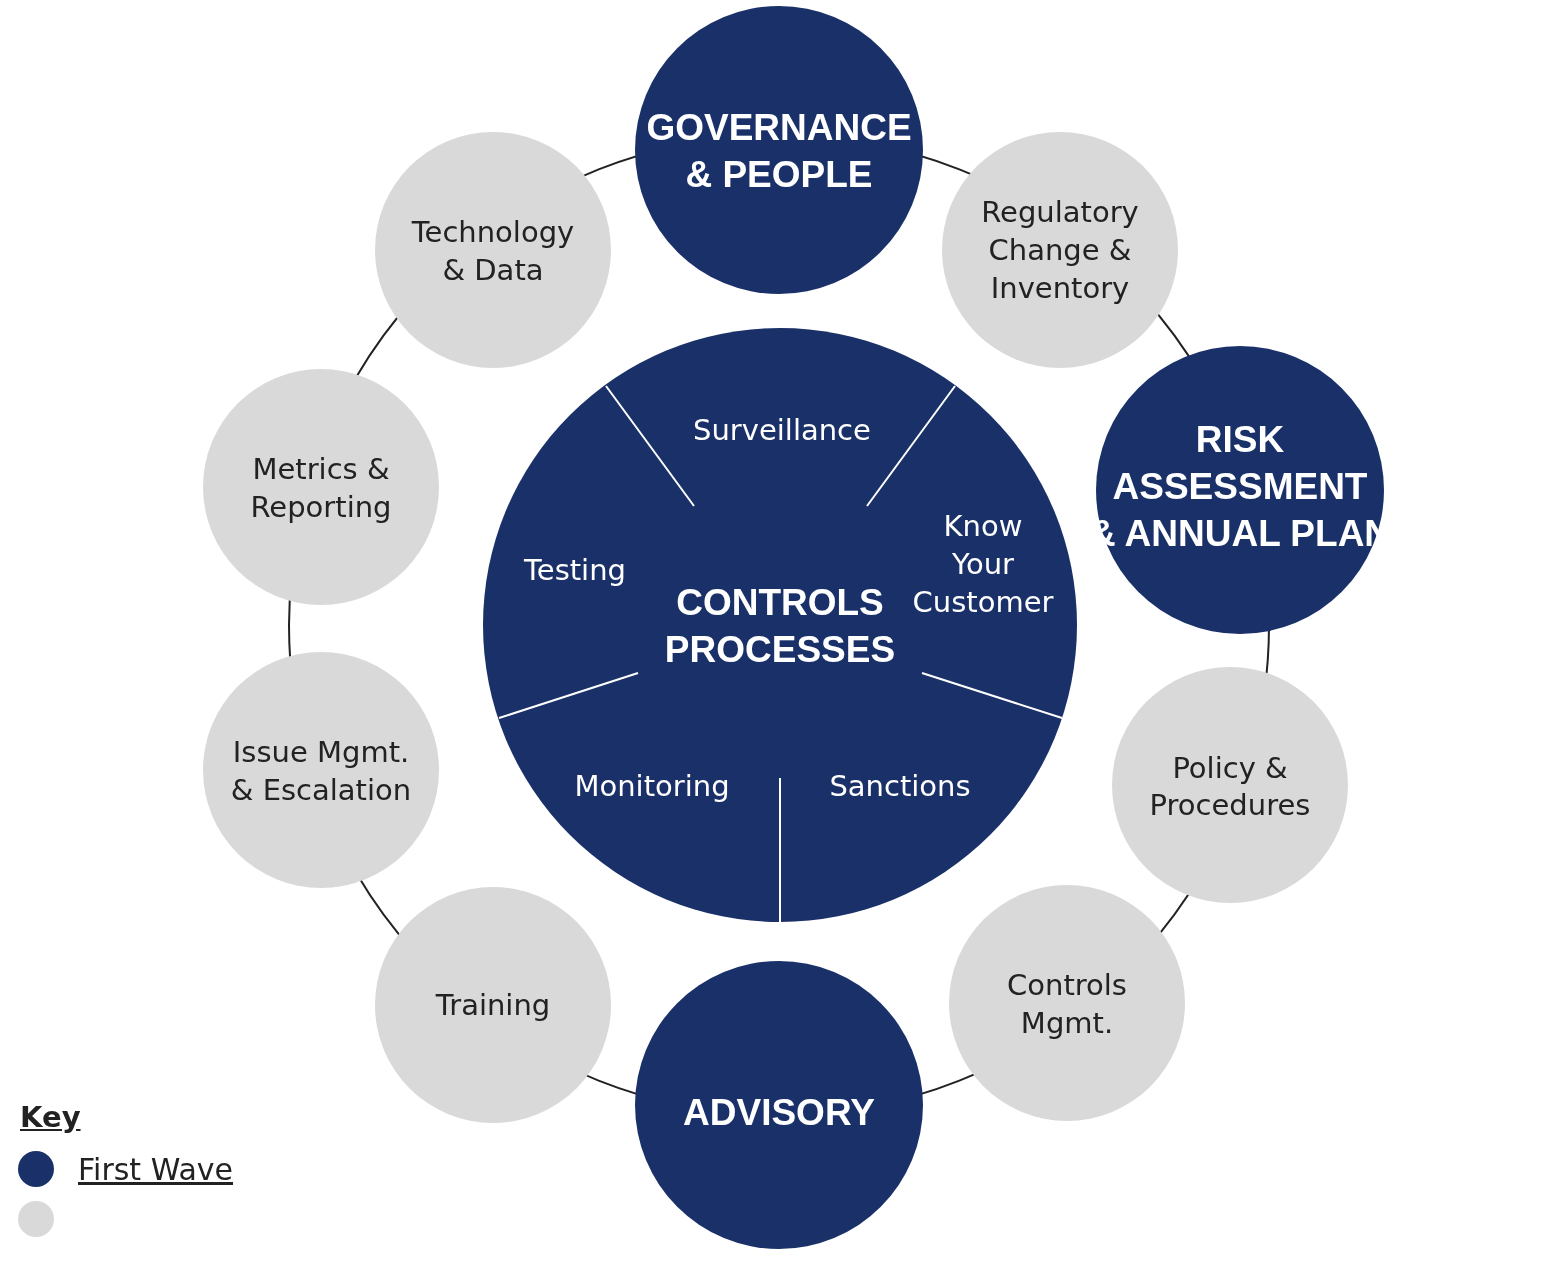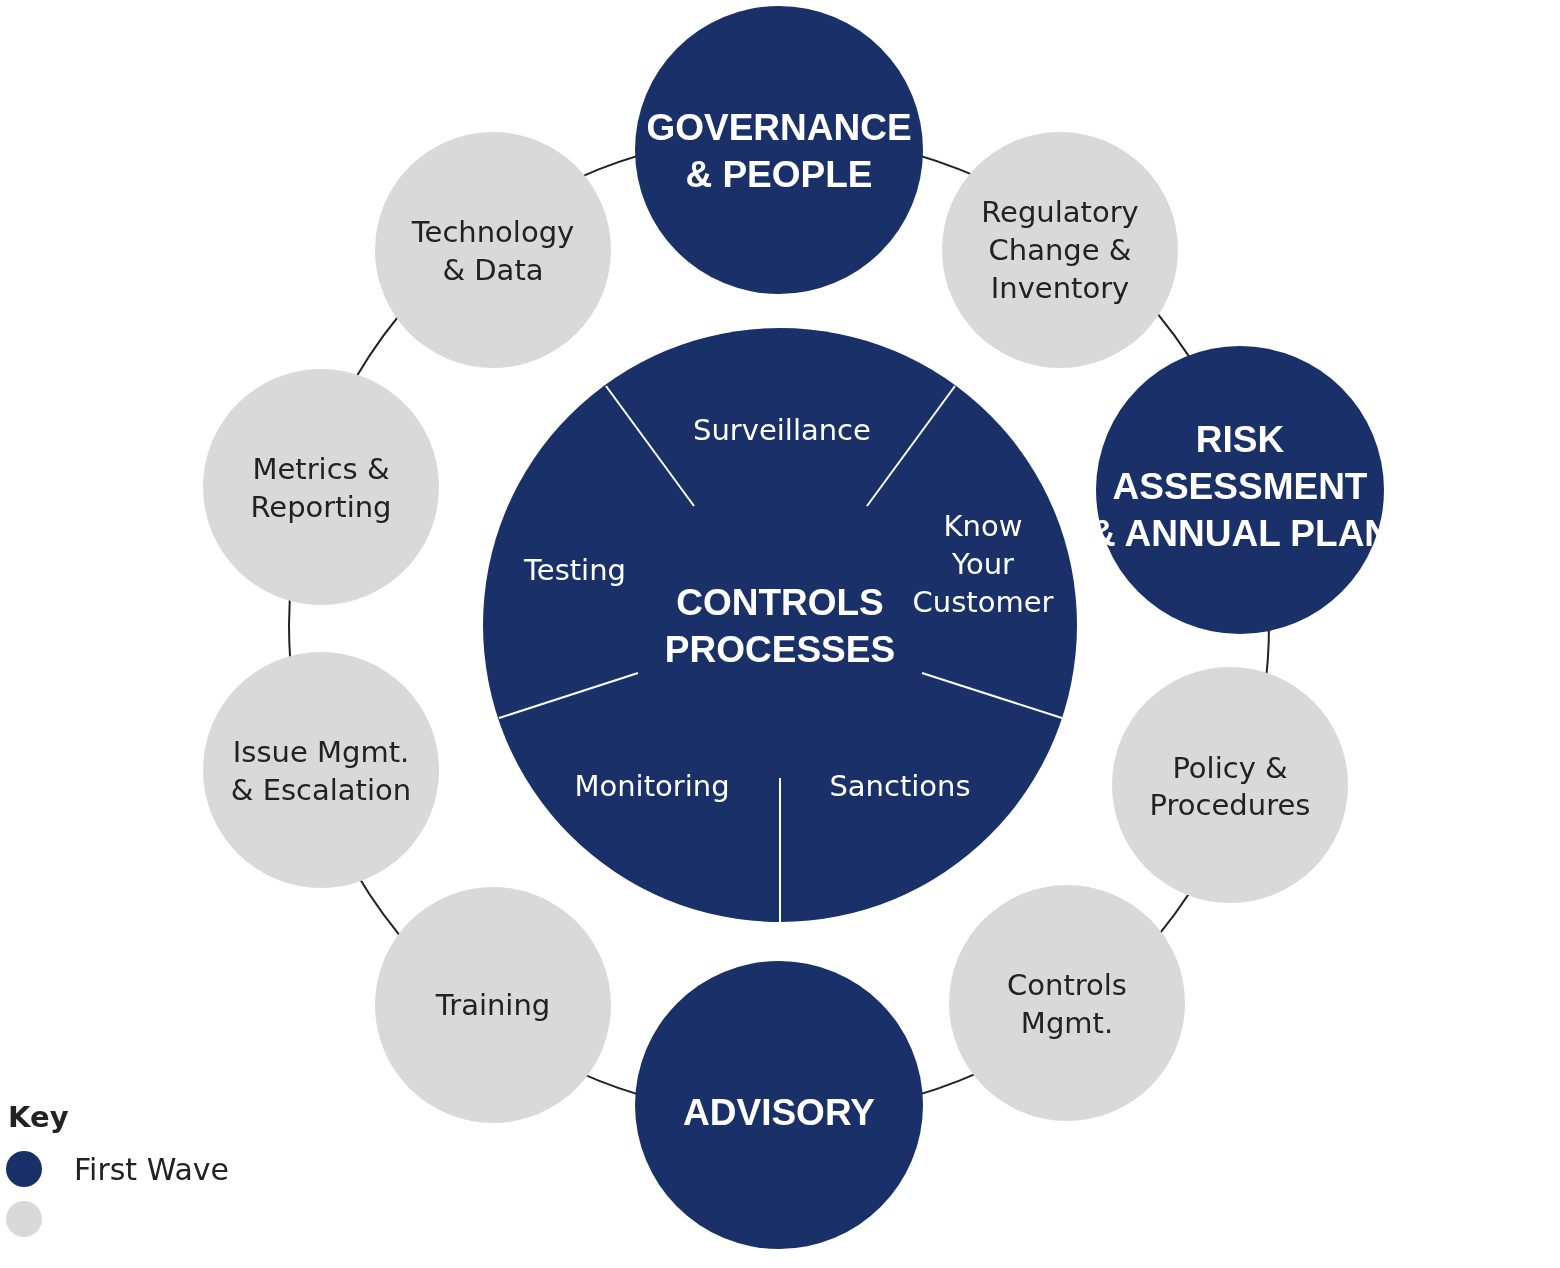--- a/index.html
+++ b/index.html
@@ -1,23 +1,23 @@
 <!DOCTYPE html>
 <html><head>
   <meta charset="utf-8">
   <style>
     html, body { margin: 0; padding: 0; background: #ffffff; }
     body { width: 1560px; height: 1268px; position: relative; overflow: hidden; }
     #diagram { position: absolute; left: 0; top: 0; width: 1560px; height: 1268px; }
     .lbl-reg { font-family: "DejaVu Sans", sans-serif; font-size: 29px; fill: #222222; }
     .lbl-inner { font-family: "DejaVu Sans", sans-serif; font-size: 29px; fill: #ffffff; }
     .lbl-bold { font-family: "Liberation Sans", sans-serif; font-weight: bold; font-size: 37px; fill: #ffffff; letter-spacing: 0px; }
-    .key { position: absolute; left: 6px; top: 1100px; font-family: "DejaVu Sans", sans-serif; color: #222222; }
+    .key { position: absolute; left: 18px; top: 1100px; font-family: "DejaVu Sans", sans-serif; color: #222222; text-decoration: underline; }
     .key-title { font-weight: bold; font-size: 29px; margin: 0 0 10px 2px; }
-    .key-row { display: flex; align-items: center; height: 50px; gap: 8px; }
+    .key-row { display: flex; align-items: center; height: 50px; }
     .key-swatch { width: 36px; height: 36px; border-radius: 50%; margin-right: 24px; }
     .key-label { font-size: 30px; }
   </style>
 </head>
 <body>
 
 <svg id="diagram" xmlns="http://www.w3.org/2000/svg" width="1560" height="1268" viewBox="0 0 1560 1268">
   <g id="ring-layer">
       <circle cx="779" cy="625" r="490" fill="none" stroke="#222222" stroke-width="2"></circle>
     </g>

